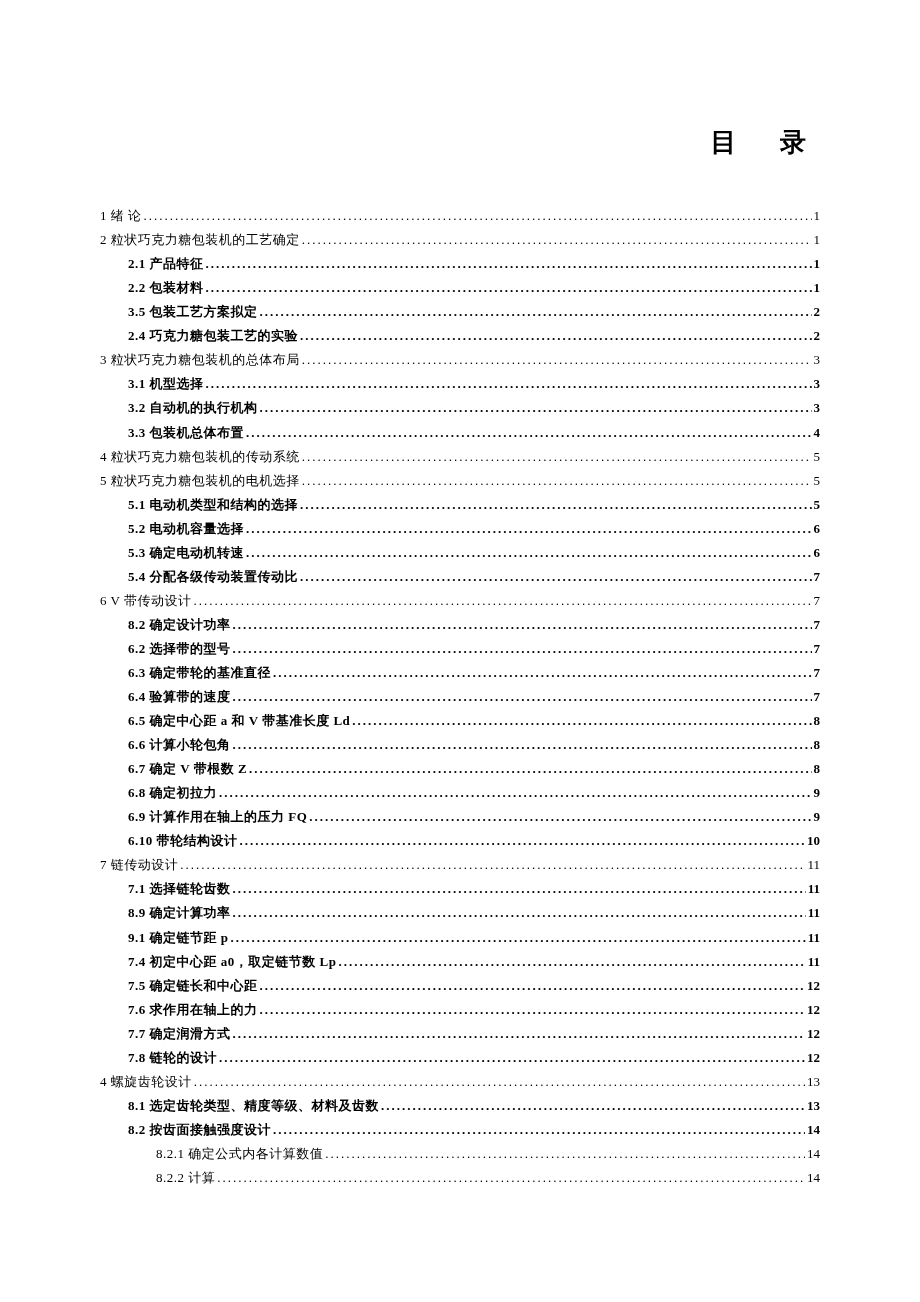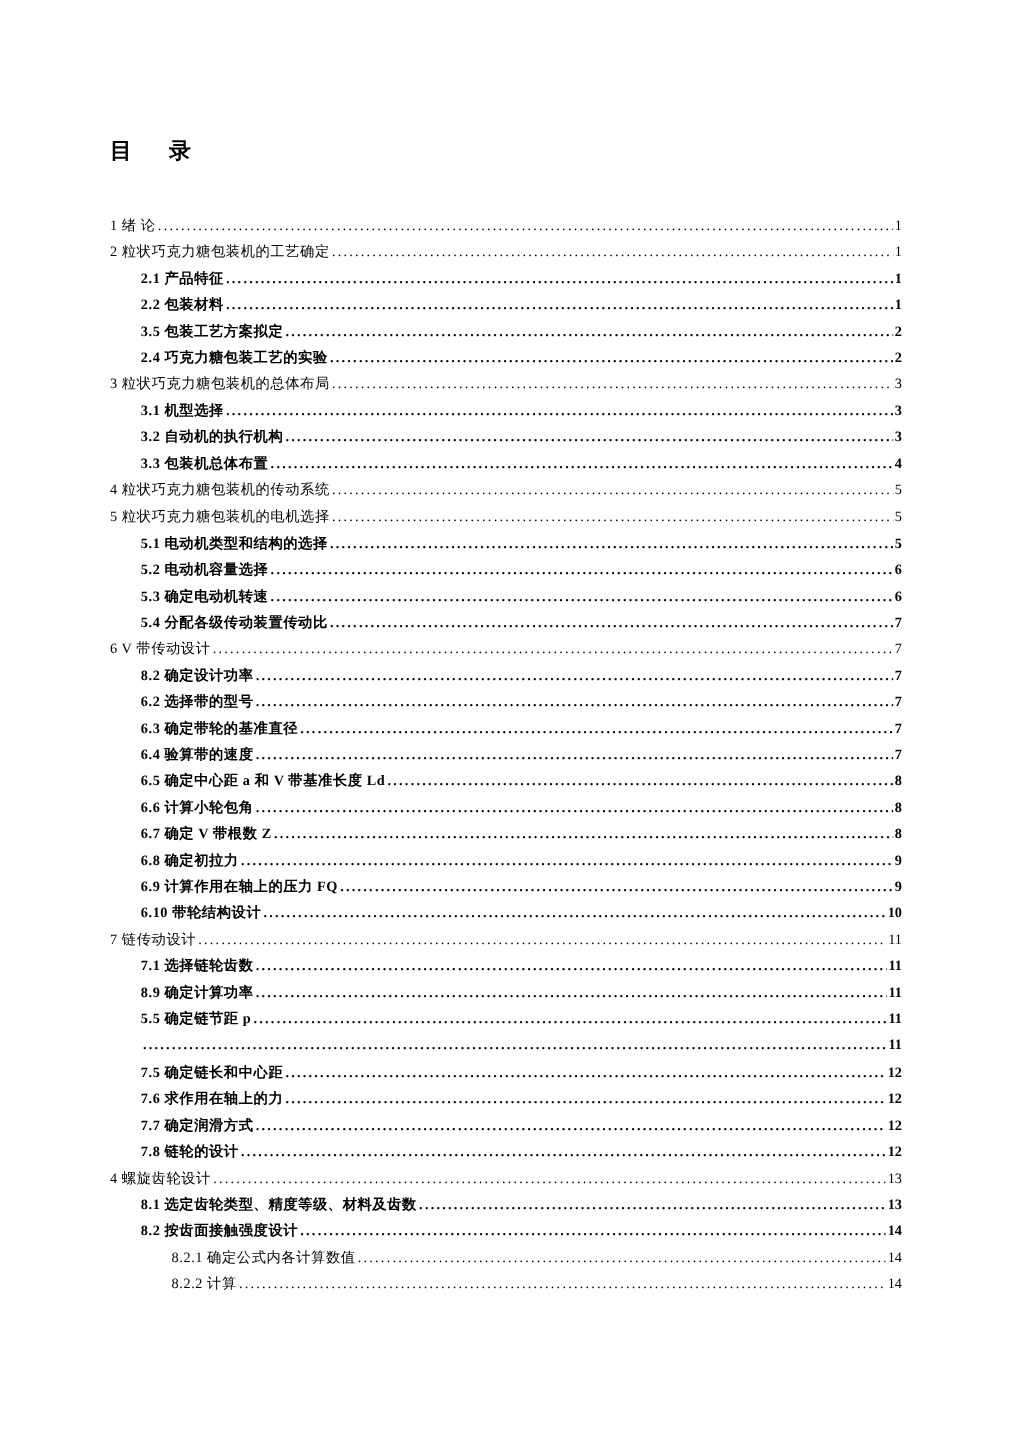--- a/index.html
+++ b/index.html
@@ -11,26 +11,26 @@
       background: #fff;
       font-family: "SimSun", "宋体", serif;
       width: 920px;
       min-height: 1302px;
       padding: 120px 100px 60px 100px;
       font-size: 13px;
       color: #000;
       line-height: 1.85;
     }
     .title {
-      text-align: left;
-      font-size: 20px;
+      text-align: right;
+      font-size: 26px;
       font-weight: bold;
       margin-bottom: 36px;
       letter-spacing: 14px;
-      font-family: Liberation Sans, sans-serif;
+      font-family: Liberation Mono, monospace;
     }
     .toc {
       width: 100%;
     }
     .toc-line {
       display: flex;
       align-items: baseline;
       white-space: nowrap;
       overflow: hidden;
     }
@@ -205,25 +205,26 @@
       <span class="toc-label">7.1 选择链轮齿数</span>
       <span class="toc-dots"></span>
       <span class="toc-page">11</span>
     </div>
     <div class="toc-line level-1">
       <span class="toc-label">8.9 确定计算功率</span>
       <span class="toc-dots"></span>
       <span class="toc-page">11</span>
     </div>
     <div class="toc-line level-1">
-      <span class="toc-label">5.5 确定链节距 p</span>
-      <span class="toc-dots"></span>
-      <span class="toc-page">11</span>
-    </div>
-    <div class="toc-line level-1">
+      <span class="toc-label">9.1 确定链节距 p</span>
+      <span class="toc-dots"></span>
+      <span class="toc-page">11</span>
+    </div>
+    <div class="toc-line level-1">
+      <span class="toc-label">7.4 初定中心距 a0，取定链节数 Lp</span>
       <span class="toc-dots"></span>
       <span class="toc-page">11</span>
     </div>
     <div class="toc-line level-1">
       <span class="toc-label">7.5 确定链长和中心距</span>
       <span class="toc-dots"></span>
       <span class="toc-page">12</span>
     </div>
     <div class="toc-line level-1">
       <span class="toc-label">7.6 求作用在轴上的力</span>

